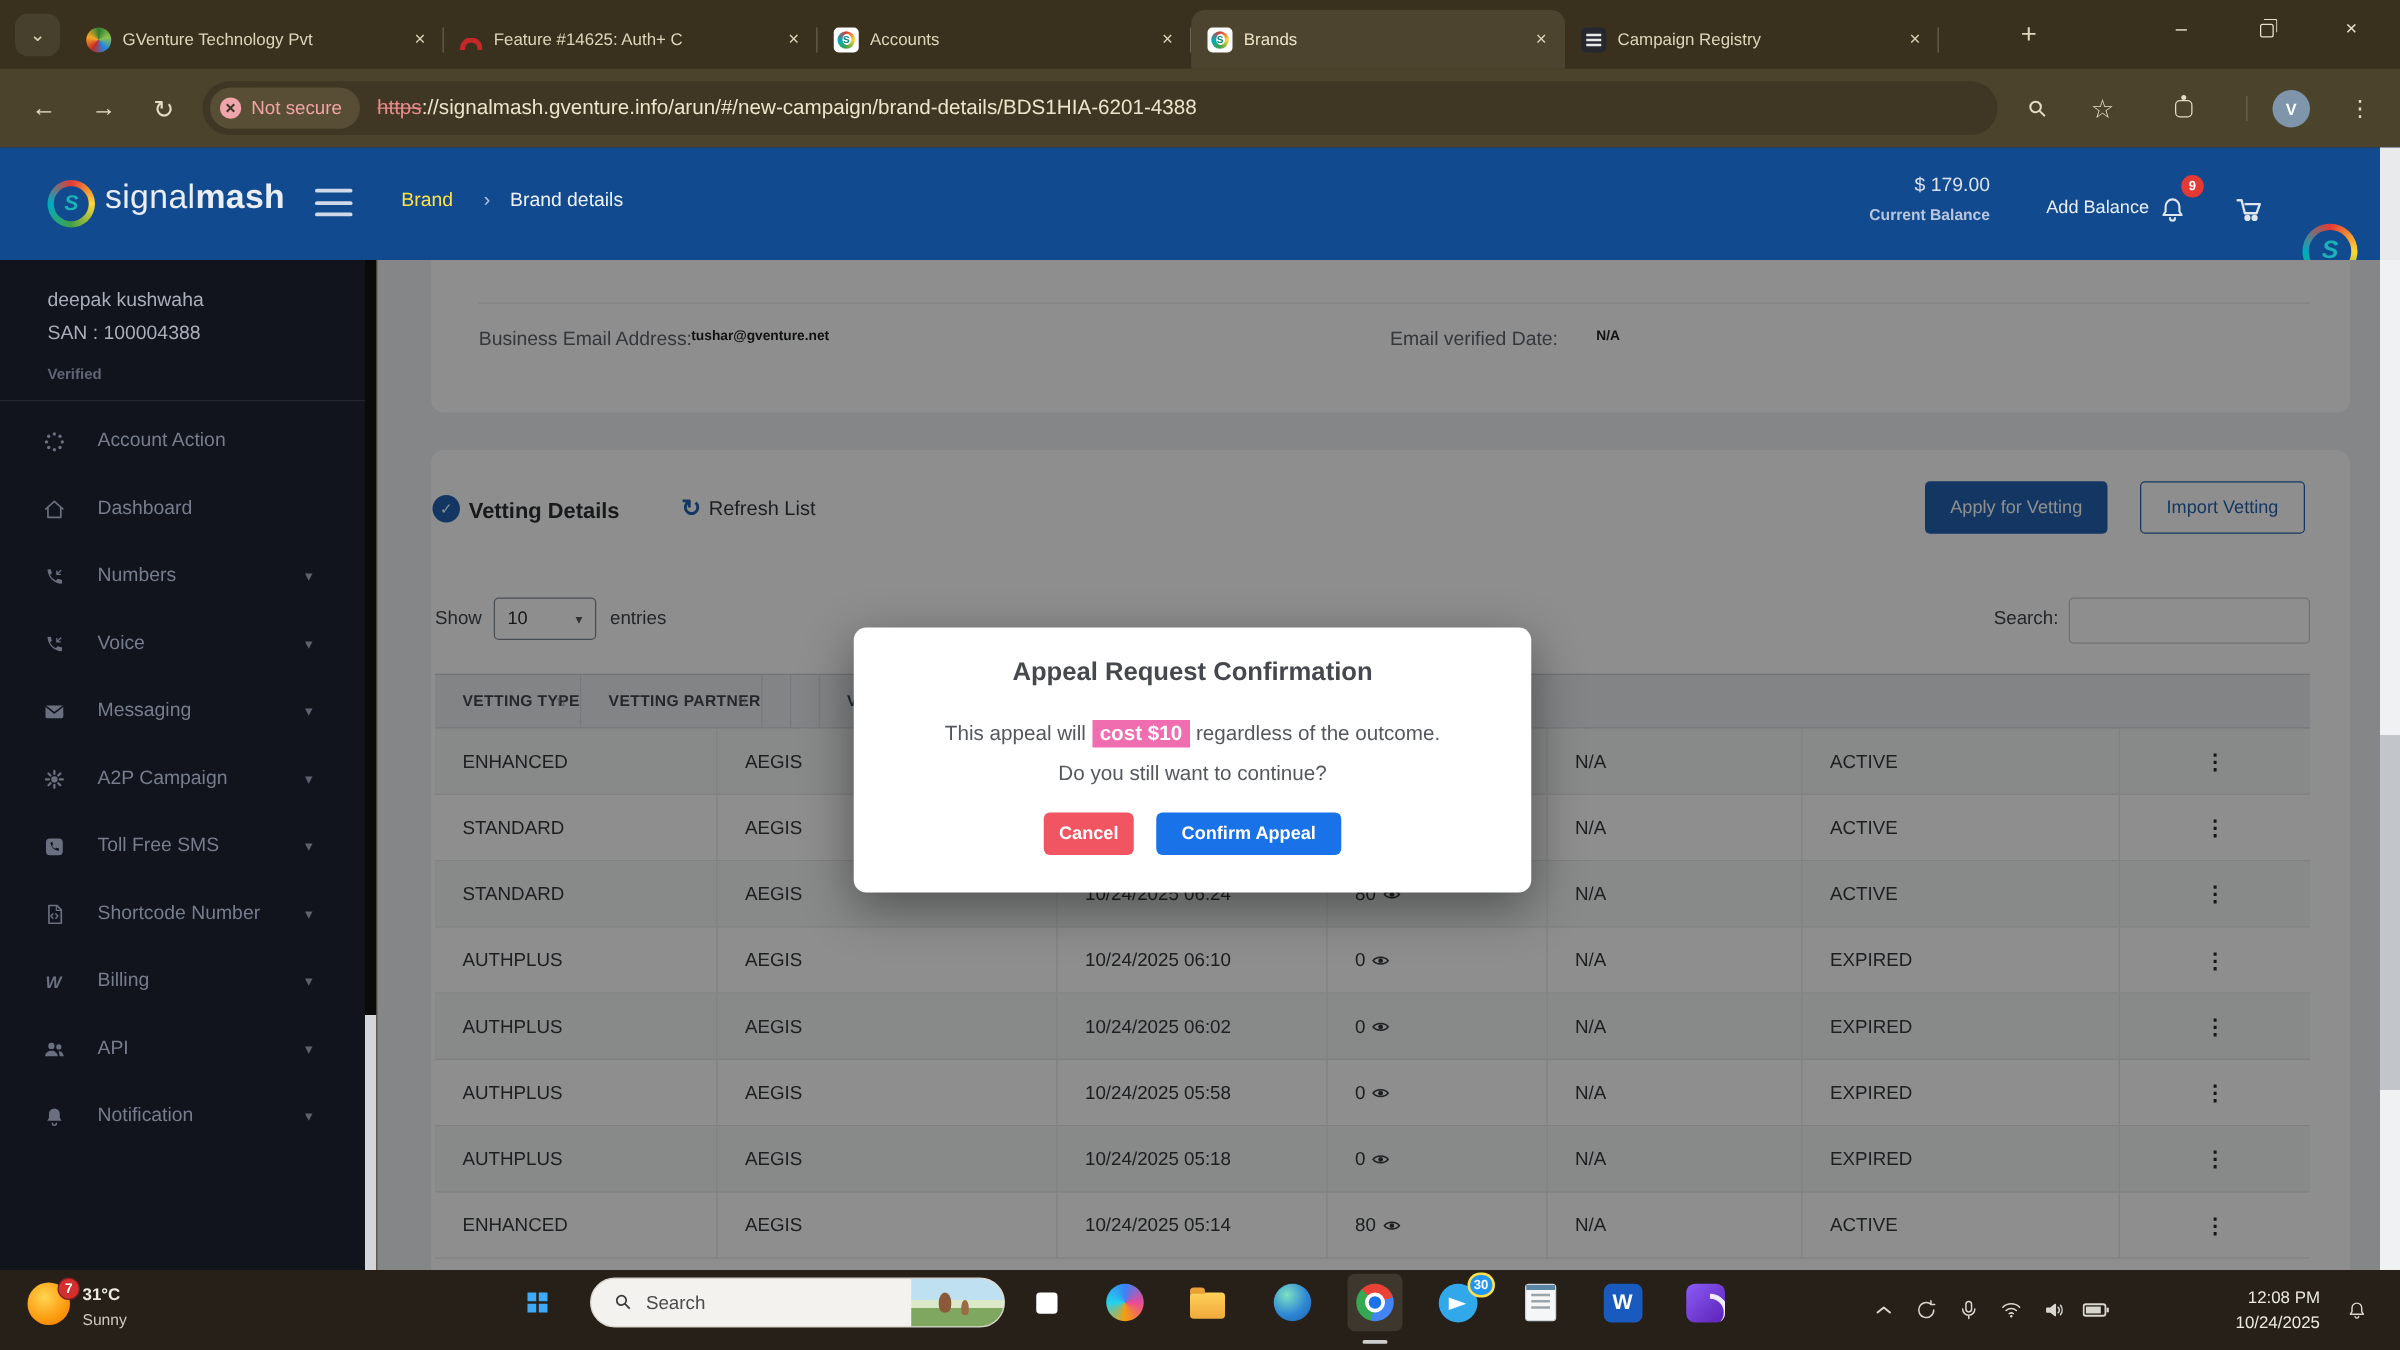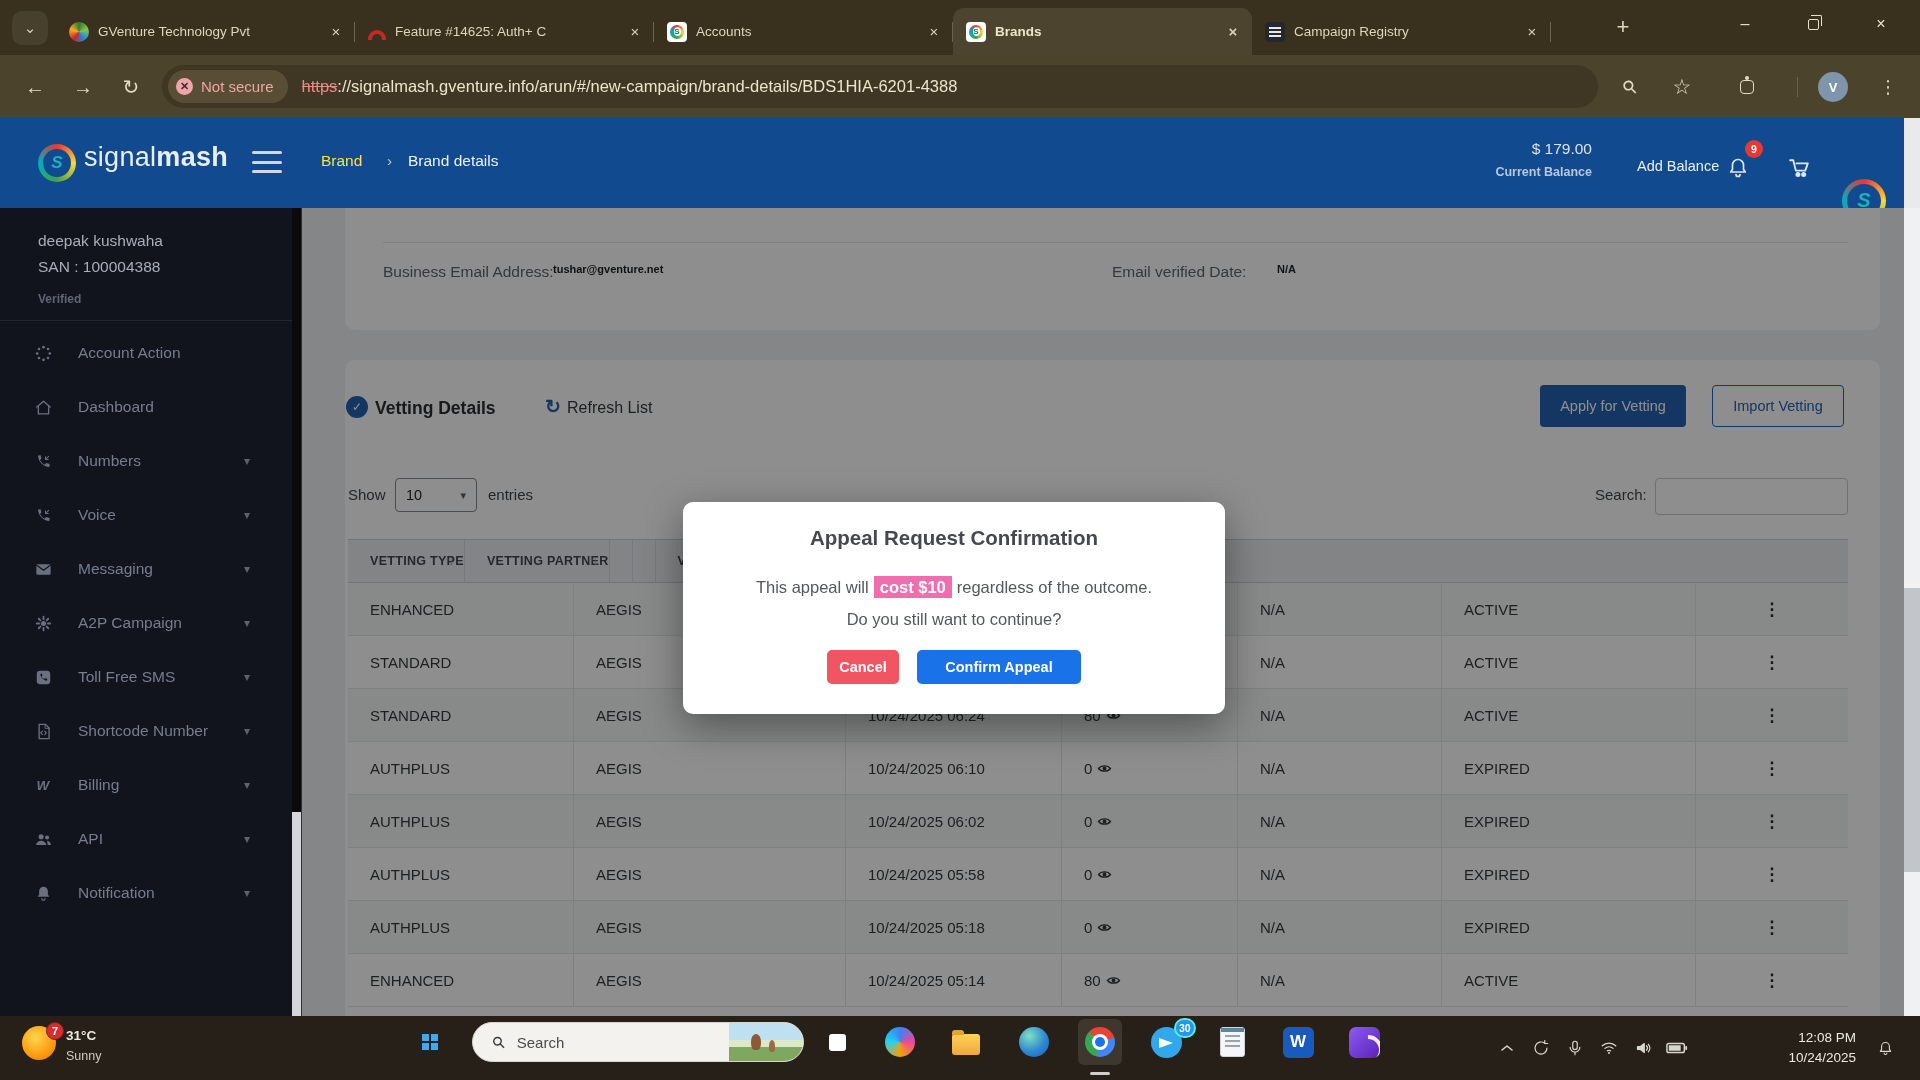--- a/index.html
+++ b/index.html
@@ -5,21 +5,21 @@
   html,body{margin:0;padding:0;background:#000;}
   *{box-sizing:border-box;font-family:"Liberation Sans",sans-serif;}
   .canvas{position:relative;width:1920px;height:1080px;overflow:hidden;background:#39311e;}
   .ab{position:absolute;}
 
   
   .tabbar{left:0;top:0;width:1920px;height:55px;background:#39311e;}
   .tabsearch-btn{left:12px;top:11px;width:36px;height:34px;border-radius:10px;background:#47402c;color:#d9d2b4;display:flex;align-items:center;justify-content:center;font-size:15px;}
   .tabs{left:56px;top:0;width:1548px;height:55px;display:flex;align-items:flex-end;}
   .tab{position:relative;flex:0 0 299px;height:47px;display:flex;align-items:center;gap:9px;padding:0 10px 0 13px;border-radius:11px 11px 0 0;color:#ddd6ba;font-size:13.5px;}
-  .tab.active{background:#4d4430;color:#ece5c8;font-weight:bold;}
+  .tab.active{background:#4d4430;color:#ece5c8;}
   .tab:not(.active)::after{content:"";position:absolute;right:0;top:14px;height:20px;width:1px;background:#6b6250;}
   .tab-title{flex:1;white-space:nowrap;overflow:hidden;}
   .tab-close{font-size:15px;color:#d9d2b4;width:18px;text-align:center;border-radius:50%;}
   .favicon{width:20px;height:20px;flex:none;position:relative;border-radius:4px;}
   .favicon-gventure{border-radius:50%;background:conic-gradient(#2e7d32,#8bc34a,#1e88e5,#c62828,#f9a825,#2e7d32);}
   .favicon-redmine{width:18px;height:10px;margin-top:7px;border:4px solid #c62828;border-bottom:none;border-radius:10px 10px 0 0;background:transparent;}
   .favicon-signalmash{background:#fff;}
   .favicon-signalmash::before{content:"";position:absolute;left:3px;top:3px;width:14px;height:14px;border-radius:50%;background:conic-gradient(#e53935,#fdd835,#43a047,#00acc1,#e53935);}
   .favicon-signalmash::after{content:"S";position:absolute;left:6.5px;top:5px;width:7px;height:9px;background:#fff;border-radius:50%;color:#00897b;font-size:8px;font-weight:bold;line-height:9px;text-align:center;}
   .favicon-list{background:#24272e;}
@@ -107,21 +107,21 @@
 
   
   .overlay{left:302px;top:208px;width:1618px;height:808px;background:rgba(8,8,8,0.46);}
   .modal{left:683px;top:502px;width:542px;height:212px;background:#fff;border-radius:10px;box-shadow:0 12px 40px rgba(0,0,0,.4);}
   .modal-title{position:absolute;left:0;right:0;top:24px;text-align:center;font-size:20.5px;font-weight:bold;color:#45494e;}
   .modal-l1{position:absolute;left:0;right:0;top:76px;text-align:center;font-size:16.5px;color:#54585d;}
   .hl{background:#f06daf;color:#fff;font-weight:bold;padding:2px 6px;margin:0 5px;}
   .modal-l2{position:absolute;left:0;right:0;top:108px;text-align:center;font-size:16.5px;color:#54585d;}
   .modal-btns{position:absolute;left:0;right:0;top:148px;display:flex;justify-content:center;gap:18px;}
   .btn-cancel{width:72px;height:34px;background:#f05561;color:#fff;border:none;border-radius:5px;font-size:14.5px;font-weight:bold;}
-  .btn-confirm{width:164px;height:34px;background:#1a72e8;color:#fff;border:none;border-radius:5px;font-size:14.5px;font-weight:bold;}
+  .btn-confirm{width:148px;height:34px;background:#1a72e8;color:#fff;border:none;border-radius:5px;font-size:14.5px;font-weight:bold;}
 
   
   .bscroll-top{left:1904px;top:118px;width:16px;height:90px;background:#e8eaec;}
   .bscroll{left:1904px;top:208px;width:16px;height:808px;background:#f0f1f2;}
   .bthumb{left:1904px;top:588px;width:16px;height:284px;background:#c2c5c9;}
 
   
   .taskbar{left:0;top:1016px;width:1920px;height:64px;background:#262019;}
   .sun{left:22px;top:10px;width:34px;height:34px;border-radius:50%;background:radial-gradient(circle at 40% 35%,#ffd54f,#fb8c00 75%);}
   .wbadge{left:46px;top:6px;width:18px;height:18px;border-radius:50%;background:#d32f2f;color:#fff;font-size:11px;font-weight:bold;display:flex;align-items:center;justify-content:center;border:1px solid #7a1f1f;}
@@ -143,21 +143,21 @@
   .folder{width:28px;height:21px;background:linear-gradient(180deg,#ffd158,#f0a93c);border-radius:3px;position:relative;margin-top:4px;}
   .folder::before{content:"";position:absolute;left:0;top:-4px;width:12px;height:5px;background:#e8a233;border-radius:3px 3px 0 0;}
   .edge{width:30px;height:30px;border-radius:50%;background:radial-gradient(circle at 35% 30%,#7de0c3,#2f88d4 55%,#1a5fb4);}
   .chromeplate{left:1078px;top:3px;width:44px;height:46px;background:#3d372e;border-radius:6px;}
   .chrome{width:30px;height:30px;border-radius:50%;background:conic-gradient(from -45deg,#ea4335 0 33%,#4285f4 0 66%,#34a853 0 100%);position:relative;}
   .chrome::before{content:"";position:absolute;left:7px;top:7px;width:16px;height:16px;border-radius:50%;background:#fff;}
   .chrome::after{content:"";position:absolute;left:10px;top:10px;width:10px;height:10px;border-radius:50%;background:#1a73e8;}
   .chromebar{left:1090px;top:56px;width:20px;height:3px;border-radius:2px;background:#cfcfcf;}
   .teams{width:31px;height:31px;border-radius:50%;background:#31a8ea;position:relative;}
   .teams::before{content:"";position:absolute;left:8px;top:11px;width:0;height:0;border-left:14px solid #fff;border-top:5px solid transparent;border-bottom:5px solid transparent;}
-  .tbadge{left:1174px;top:2px;min-width:20px;height:20px;border-radius:10px;background:#2196f3;border:2px solid #5eead4;color:#fff;font-size:10.5px;font-weight:bold;display:flex;align-items:center;justify-content:center;padding:0 3px;}
+  .tbadge{left:1174px;top:2px;min-width:20px;height:20px;border-radius:10px;background:#2196f3;border:2px solid #fde047;color:#fff;font-size:10.5px;font-weight:bold;display:flex;align-items:center;justify-content:center;padding:0 3px;}
   .notepad{width:25px;height:30px;background:#f5f6f7;border:1px solid #cfd4d9;border-radius:3px;position:relative;}
   .notepad::before{content:"";position:absolute;left:4px;top:7px;width:15px;height:2px;background:#9aa4ad;box-shadow:0 5px 0 #9aa4ad,0 10px 0 #9aa4ad;}
   .notepad::after{content:"";position:absolute;left:0;top:0;width:23px;height:4px;background:#5b87a6;}
   .word{width:31px;height:31px;border-radius:6px;background:#185abd;color:#fff;font-weight:bold;font-size:17px;display:flex;align-items:center;justify-content:center;}
   .purple{width:31px;height:31px;border-radius:7px;background:linear-gradient(135deg,#8b5cf6,#5b21b6);position:relative;overflow:hidden;}
   .purple::before{content:"";position:absolute;left:4px;top:8px;width:22px;height:22px;border-radius:50%;border:4px solid rgba(255,255,255,.9);border-left-color:transparent;border-bottom-color:transparent;transform:rotate(45deg);}
   .tray{top:0;height:64px;display:flex;align-items:center;color:#d9d6ce;}
   .trayic{width:34px;height:34px;display:flex;align-items:center;justify-content:center;}
   .clock{left:1756px;top:12px;width:100px;text-align:right;color:#ece9e0;font-size:13.5px;line-height:20px;}
   svg.mono{stroke:#d9d6ce;fill:none;stroke-width:1.6;stroke-linecap:round;stroke-linejoin:round;}

